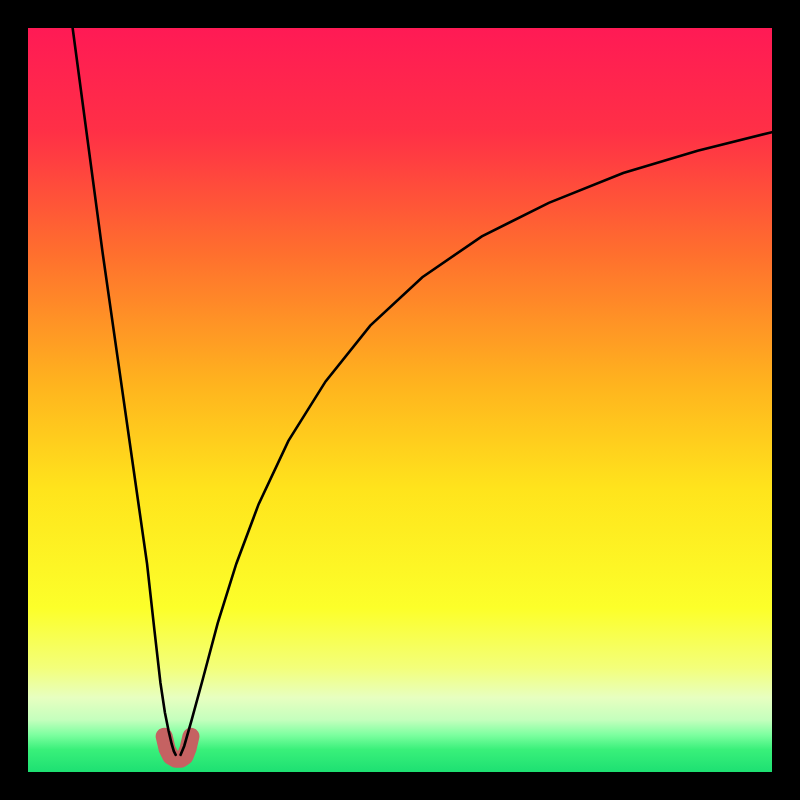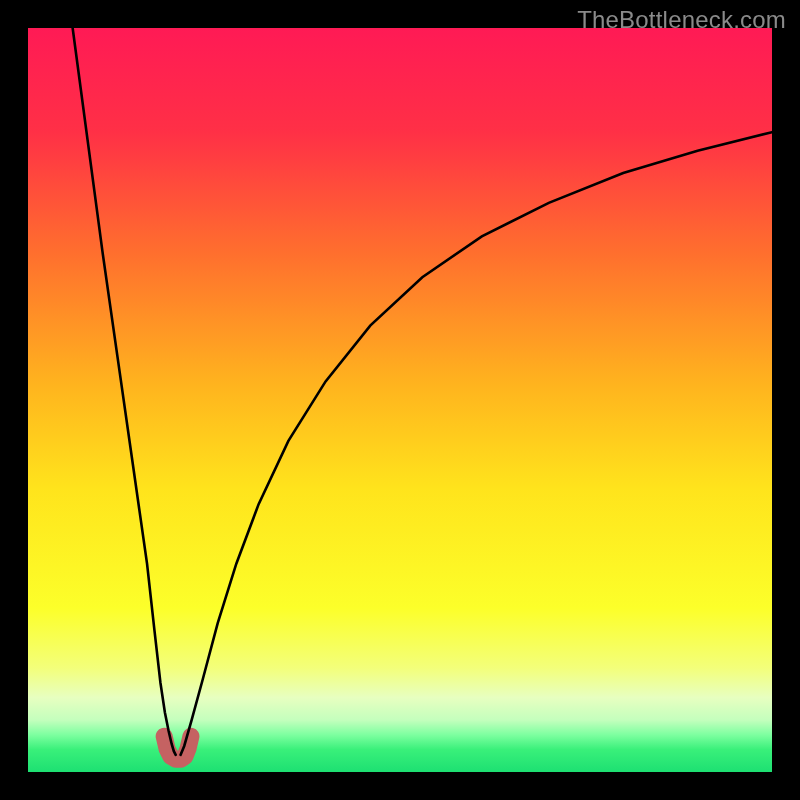--- a/index.html
+++ b/index.html
@@ -79,15 +79,14 @@
     </svg>
 
     <svg class="curve-svg" viewBox="0 0 744 744" preserveAspectRatio="none">
       <path id="notch-path" fill="none" stroke-linecap="round" stroke-linejoin="round" stroke-width="17" d="M136.15 708.29 L139.13 720.94 L142.85 728.38 L148.06 731.35 L152.52 731.35 L156.98 728.38 L159.96 720.94 L162.94 708.29" stroke="#c56262"></path>
       <path id="left-path" fill="none" stroke="#000" stroke-width="2.6" stroke-linecap="round" d="M44.64 0.00 L59.52 111.60 L74.40 223.20 L89.28 327.36 L104.16 431.52 L119.04 535.68 L126.48 602.64 L132.43 654.72 L136.90 684.48 L140.62 703.08 L143.59 715.73 L145.82 723.17 L147.68 726.89"></path>
       <path id="right-path" fill="none" stroke="#000" stroke-width="2.6" stroke-linecap="round" d="M152.52 726.89 L156.24 717.96 L163.68 691.92 L174.84 651.00 L189.72 595.20 L208.32 535.68 L230.64 476.16 L260.40 412.92 L297.60 353.40 L342.24 297.60 L394.32 249.24 L453.84 208.32 L520.80 174.84 L595.20 145.08 L669.60 122.76 L744.00 104.16"></path>
     </svg>
 
   </div>
 
-  <div class="watermark">TheBottleneck.com</div>
 
 </div>
 
 </body></html>

